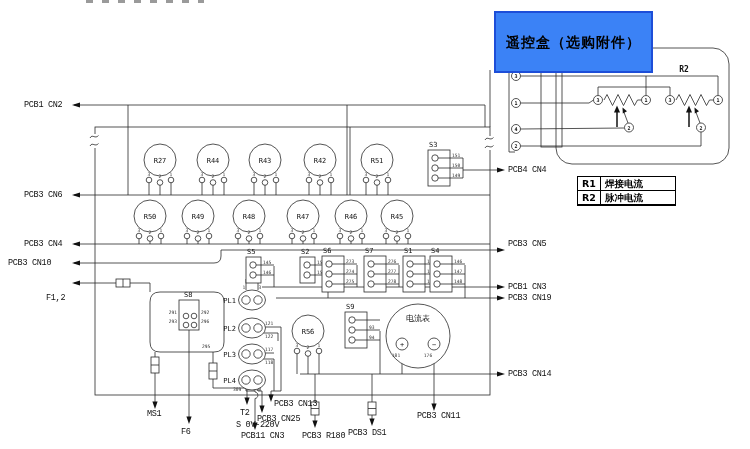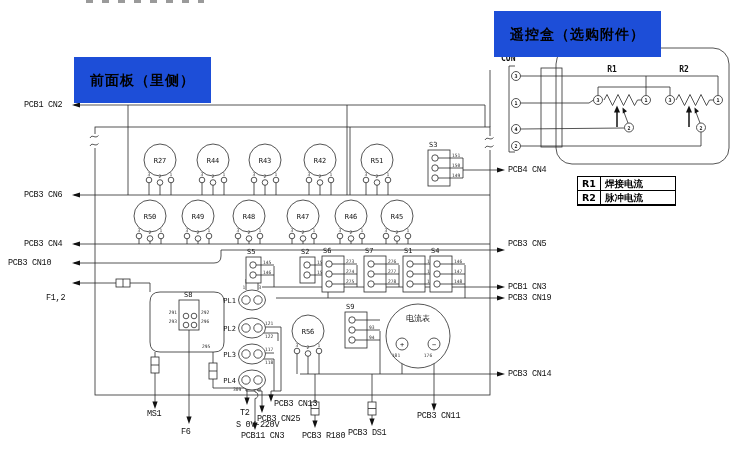--- a/index.html
+++ b/index.html
@@ -10,22 +10,22 @@
   .w{fill:none;stroke:#2a2a2a;stroke-width:.8}
   .wb{fill:none;stroke:#111;stroke-width:1.5}
   svg text{fill:#111}
   .t45{font:4.6px "DejaVu Sans Mono",monospace;fill:#333}
   .t5{font:bold 5px "DejaVu Sans Mono",monospace}
   .t7{font:7px "DejaVu Sans Mono",monospace}
   .t8{font:8px "DejaVu Sans Mono",monospace;font-weight:bold}
   .tcn{font:8px "DejaVu Sans",sans-serif}
   .lbl{position:absolute;font:8.5px/1.1 "Liberation Mono",monospace;color:#111;
        white-space:pre;letter-spacing:-.3px}
-  .title{position:absolute;border:6px solid #1d4ed8;background:#1d4ed8;color:#000;
-         font:bold 14px/1 "DejaVu Sans",sans-serif;padding:10px 10px;letter-spacing:1px}
+  .title{position:absolute;border:2px solid #1d4ed8;background:#3b82f6;color:#000;
+         font:bold 14px/1 "DejaVu Sans",sans-serif;padding:22px 10px;letter-spacing:1px}
   .legend{position:absolute;left:577px;top:176px;width:97px;border:1px solid #000;
           border-bottom:2px solid #000;font:bold 9.5px/1 "DejaVu Sans",sans-serif;color:#000}
   .lrow{display:flex;align-items:center;height:13px}
   .lrow + .lrow{border-top:1px solid #000}
   .lc1{width:22px;text-align:center;border-right:1px solid #000;height:13px;line-height:13px}
   .lc2{padding-left:4px;line-height:13px}
   .frag{position:absolute;left:86px;top:0;width:118px;height:3px;
         background:repeating-linear-gradient(90deg,#9a9a9a 0 7px,transparent 7px 16px)}
 </style>
 </head>
@@ -511,21 +511,20 @@
         </g>
         <g>
           <ellipse cx="252" cy="380" rx="13.5" ry="10" class="c"></ellipse>
           <circle cx="246" cy="380" r="4.2" class="c"></circle>
           <circle cx="258" cy="380" r="4.2" class="c"></circle>
           <text x="236" y="382.5" text-anchor="end" class="t7">PL4</text>
         </g>
       </g>
   </svg>
 
-  <div class="title" style="left:74px;top:57px">前面板（里侧）</div>
   <div class="title" style="left:494px;top:11px">遥控盒（选购附件）</div>
 
   <div class="legend">
     <div class="lrow">
       <div class="lc1">R1</div>
       <div class="lc2">焊接电流</div>
     </div>
     <div class="lrow">
       <div class="lc1">R2</div>
       <div class="lc2">脉冲电流</div>

